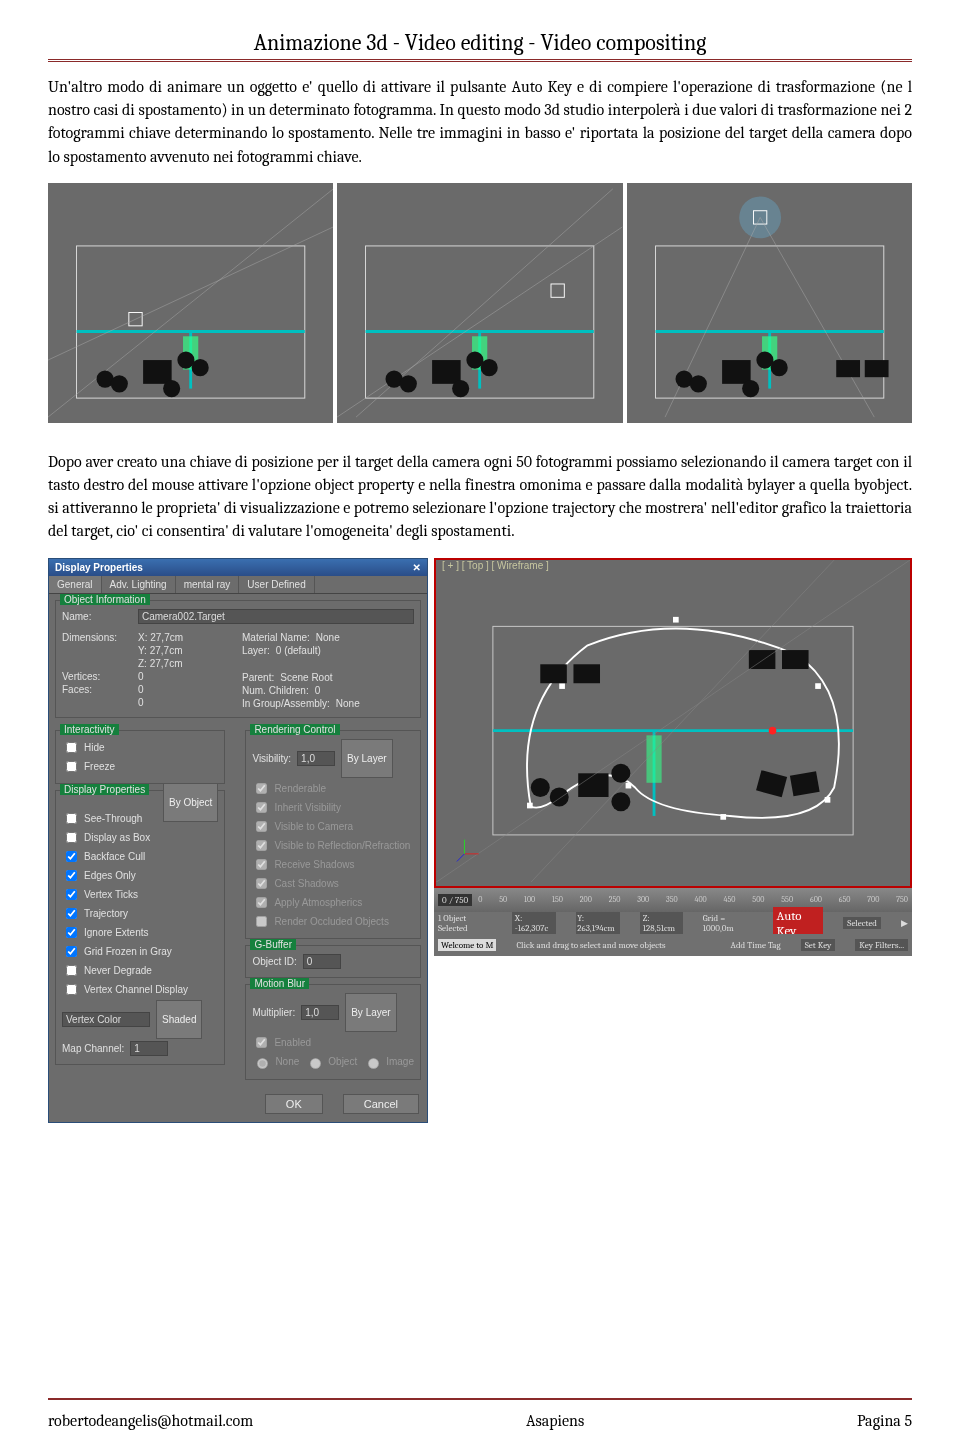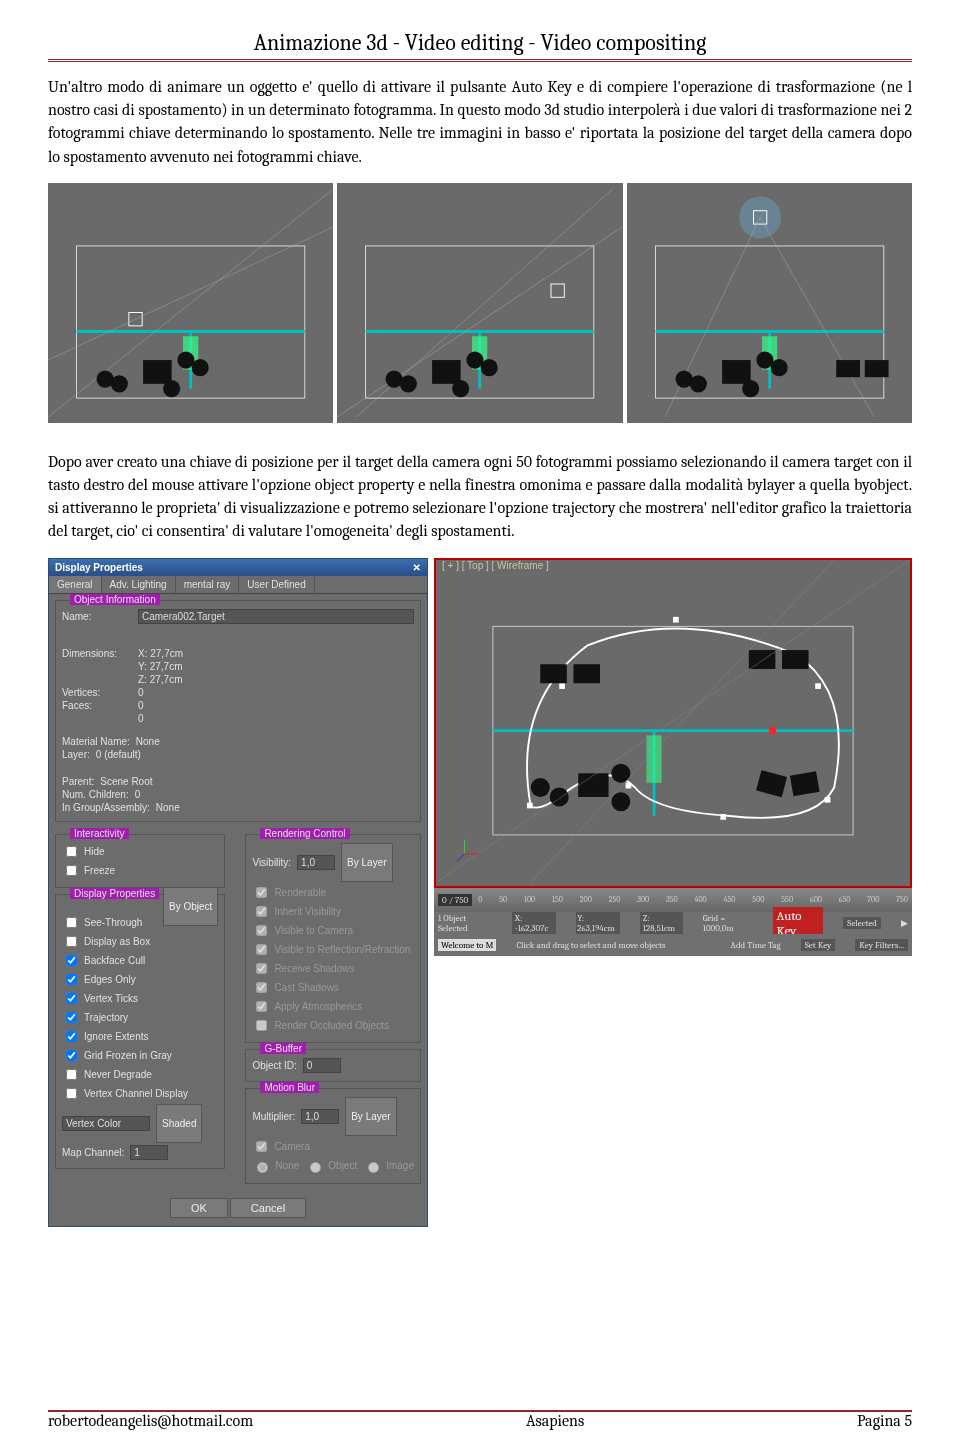--- a/index.html
+++ b/index.html
@@ -60,30 +60,30 @@
     background: linear-gradient(#3a6fb0,#2a4d88);
     color: #fff;
     padding: 3px 6px;
     font-weight: bold;
     display:flex; justify-content:space-between;
   }
   .dlg-tabs { display:flex; background:#6c6c6c; border-bottom:1px solid #444; }
   .dlg-tab { padding:3px 8px; border-right:1px solid #555; font-size:10px; }
   .dlg-tab.active { background:#777; }
   .dlg-section { margin:6px; border:1px solid #555; padding:6px; position:relative; }
-  .dlg-section-title { position:absolute; top:-7px; left:14px; background:#a21caf; padding:0 4px; font-size:10px; }
+  .dlg-section-title { position:absolute; top:-7px; left:4px; background:#15803d; padding:0 4px; font-size:10px; }
   .dlg-row { display:flex; gap:6px; margin:2px 0; align-items:center; }
   .dlg-input { background:#555; border:1px solid #444; color:#ddd; padding:1px 3px; font-size:10px; flex:1; }
   .dlg-lbl { width: 70px; }
   .dlg-cols { display:flex; gap:8px; }
   .dlg-col { flex:1; }
   .chk { display:flex; align-items:center; gap:4px; margin:2px 0; font-size:10px; }
   .chk input { width:11px; height:11px; }
   .btn-mini { background:#7a7a7a; border:1px solid #555; padding:13px 5px; font-size:10px; color:#eee; }
-  .dlg-buttons { display:flex; justify-content:center; gap:2px; padding:8px; }
+  .dlg-buttons { display:flex; justify-content:flex-end; gap:20px; padding:8px; }
   .dlg-btn { background:#7a7a7a; border:1px solid #555; padding:3px 20px; color:#eee; font-size:11px; }
   .viewport-wide {
     flex: 1;
     background: #6a6a6a;
     position: relative;
     border:2px solid #b00;
   }
   .timeline-strip {
     height: 24px;
     background: linear-gradient(#888,#666);
@@ -100,21 +100,21 @@
     display:flex;
     align-items:center;
     font-size:9px;
     color:#ddd;
     padding:0 4px;
     gap:20px;
   }
   .spacer { flex: 1; }
   .footer {
     border-top: 2px solid #8a2a2a;
-    padding-top: 0;
+    padding-top: 12px;
     display: flex;
     justify-content: space-between;
     font-size: 16px;
   }
   .autokey { background:#c02020; color:#fff; padding:1px 4px; font-size:13px; }
   .ticks { display:flex; flex:1; justify-content:space-between; font-size:8px; color:#ccc; }
   .vp-label { position:absolute; top:0; left:6px; color:#c7c7a0; font-size:10px; font-family:sans-serif; }
 </style>
 </head>
 <body>
@@ -202,21 +202,21 @@
         <div class="dlg-tab">mental ray</div>
         <div class="dlg-tab">User Defined</div>
       </div>
 
       <div class="dlg-section">
         <div class="dlg-section-title">Object Information</div>
         <div class="dlg-row">
             <span class="dlg-lbl">Name:</span>
             <span class="dlg-input">Camera002.Target</span>
           </div>
-        <div class="dlg-cols" style="margin-top:22px;flex-direction:column;">
+        <div class="dlg-cols" style="margin-top:6px;">
           <div class="dlg-col">
             <div class="dlg-row">
                 <span class="dlg-lbl">Dimensions:</span>
                 <span>X: 27,7cm</span>
               </div>
             <div class="dlg-row">
                 <span class="dlg-lbl"></span>
                 <span>Y: 27,7cm</span>
               </div>
             <div class="dlg-row">
@@ -378,21 +378,21 @@
           </div>
           <div class="dlg-section">
             <div class="dlg-section-title">Motion Blur</div>
             <div class="dlg-row">
                 <span>Multiplier:</span>
                 <span class="dlg-input" style="flex:0 0 30px">1,0</span>
                 <span class="btn-mini">By Layer</span>
               </div>
             <label class="chk" style="color:#999">
                 <input type="checkbox" checked="" disabled="" style="">
-                <span>Camera</span>
+                <span>Enabled</span>
               </label>
             <div class="dlg-row" style="color:#999">
               <label class="chk">
                   <input type="radio" checked="" disabled="" style="">
                   <span>None</span>
                 </label>
               <label class="chk">
                   <input type="radio" disabled="" style="">
                   <span>Object</span>
                 </label>

